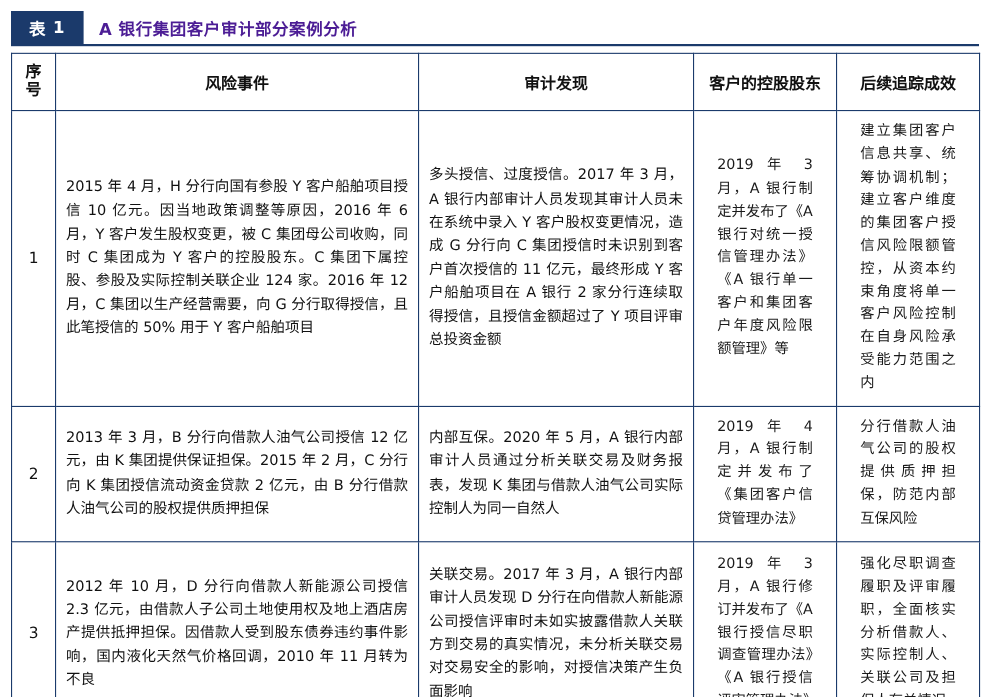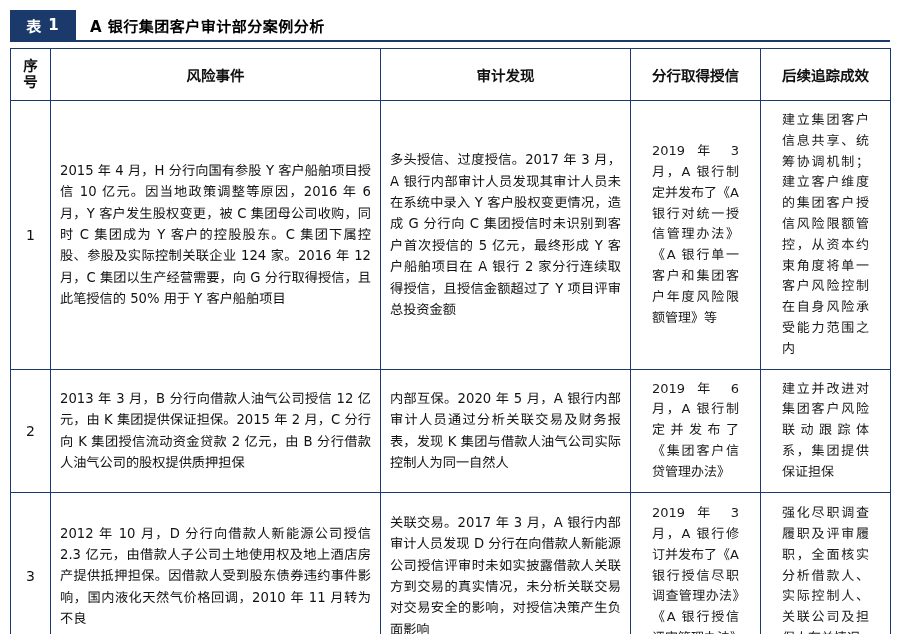--- a/index.html
+++ b/index.html
@@ -45,21 +45,21 @@
   }
   .title-tag .tag-num {
     margin-left: 6px;
   }
   .title-text {
     display: flex;
     align-items: center;
     padding-left: 14px;
     font-size: 15px;
     font-weight: bold;
-    color: #000000;
+    color: #4c1d95;
     letter-spacing: 0.5px;
   }
   
   table.case-table {
     width: 880px;
     border-collapse: collapse;
     table-layout: fixed;
     border: 1px solid #1b3a6b;
   }
   table.case-table th,
@@ -127,38 +127,38 @@
 
   <table class="case-table">
     <thead>
       <tr>
         <th class="col-seq">
           <span class="seq-char">序</span>
           <span class="seq-char">号</span>
         </th>
         <th class="col-risk">风险事件</th>
         <th class="col-find">审计发现</th>
-        <th class="col-result">分行取得授信</th>
+        <th class="col-result">客户的控股股东</th>
         <th class="col-track">后续追踪成效</th>
       </tr>
     </thead>
     <tbody>
       <tr>
         <td class="cell-seq">1</td>
         <td class="cell-text">2015 年 4 月，H 分行向国有参股 Y 客户船舶项目授信 10 亿元。因当地政策调整等原因，2016 年 6 月，Y 客户发生股权变更，被 C 集团母公司收购，同时 C 集团成为 Y 客户的控股股东。C 集团下属控股、参股及实际控制关联企业 124 家。2016 年 12 月，C 集团以生产经营需要，向 G 分行取得授信，且此笔授信的 50% 用于 Y 客户船舶项目</td>
-        <td class="cell-text">多头授信、过度授信。2017 年 3 月，A 银行内部审计人员发现其审计人员未在系统中录入 Y 客户股权变更情况，造成 G 分行向 C 集团授信时未识别到客户首次授信的 5 亿元，最终形成 Y 客户船舶项目在 A 银行 2 家分行连续取得授信，且授信金额超过了 Y 项目评审总投资金额</td>
+        <td class="cell-text">多头授信、过度授信。2017 年 3 月，A 银行内部审计人员发现其审计人员未在系统中录入 Y 客户股权变更情况，造成 G 分行向 C 集团授信时未识别到客户首次授信的 11 亿元，最终形成 Y 客户船舶项目在 A 银行 2 家分行连续取得授信，且授信金额超过了 Y 项目评审总投资金额</td>
         <td class="cell-narrow">2019 年 3 月，A 银行制定并发布了《A 银行对统一授信管理办法》《A 银行单一客户和集团客户年度风险限额管理》等</td>
         <td class="cell-narrow">建立集团客户信息共享、统筹协调机制；建立客户维度的集团客户授信风险限额管控，从资本约束角度将单一客户风险控制在自身风险承受能力范围之内</td>
       </tr>
       <tr>
         <td class="cell-seq">2</td>
         <td class="cell-text">2013 年 3 月，B 分行向借款人油气公司授信 12 亿元，由 K 集团提供保证担保。2015 年 2 月，C 分行向 K 集团授信流动资金贷款 2 亿元，由 B 分行借款人油气公司的股权提供质押担保</td>
         <td class="cell-text">内部互保。2020 年 5 月，A 银行内部审计人员通过分析关联交易及财务报表，发现 K 集团与借款人油气公司实际控制人为同一自然人</td>
-        <td class="cell-narrow">2019 年 6 月，A 银行制定并发布了《集团客户信贷管理办法》</td>
-        <td class="cell-narrow">建立并改进对集团客户风险联动跟踪体系，集团提供保证担保</td>
+        <td class="cell-narrow">2019 年 4 月，A 银行制定并发布了《集团客户信贷管理办法》</td>
+        <td class="cell-narrow">分行借款人油气公司的股权提供质押担保，防范内部互保风险</td>
       </tr>
       <tr>
         <td class="cell-seq">3</td>
         <td class="cell-text">2012 年 10 月，D 分行向借款人新能源公司授信 2.3 亿元，由借款人子公司土地使用权及地上酒店房产提供抵押担保。因借款人受到股东债券违约事件影响，国内液化天然气价格回调，2010 年 11 月转为不良</td>
         <td class="cell-text">关联交易。2017 年 3 月，A 银行内部审计人员发现 D 分行在向借款人新能源公司授信评审时未如实披露借款人关联方到交易的真实情况，未分析关联交易对交易安全的影响，对授信决策产生负面影响</td>
         <td class="cell-narrow">2019 年 3 月，A 银行修订并发布了《A 银行授信尽职调查管理办法》《A 银行授信评审管理办法》</td>
         <td class="cell-narrow">强化尽职调查履职及评审履职，全面核实分析借款人、实际控制人、关联公司及担保人有关情况</td>
       </tr>
     </tbody>
   </table>

